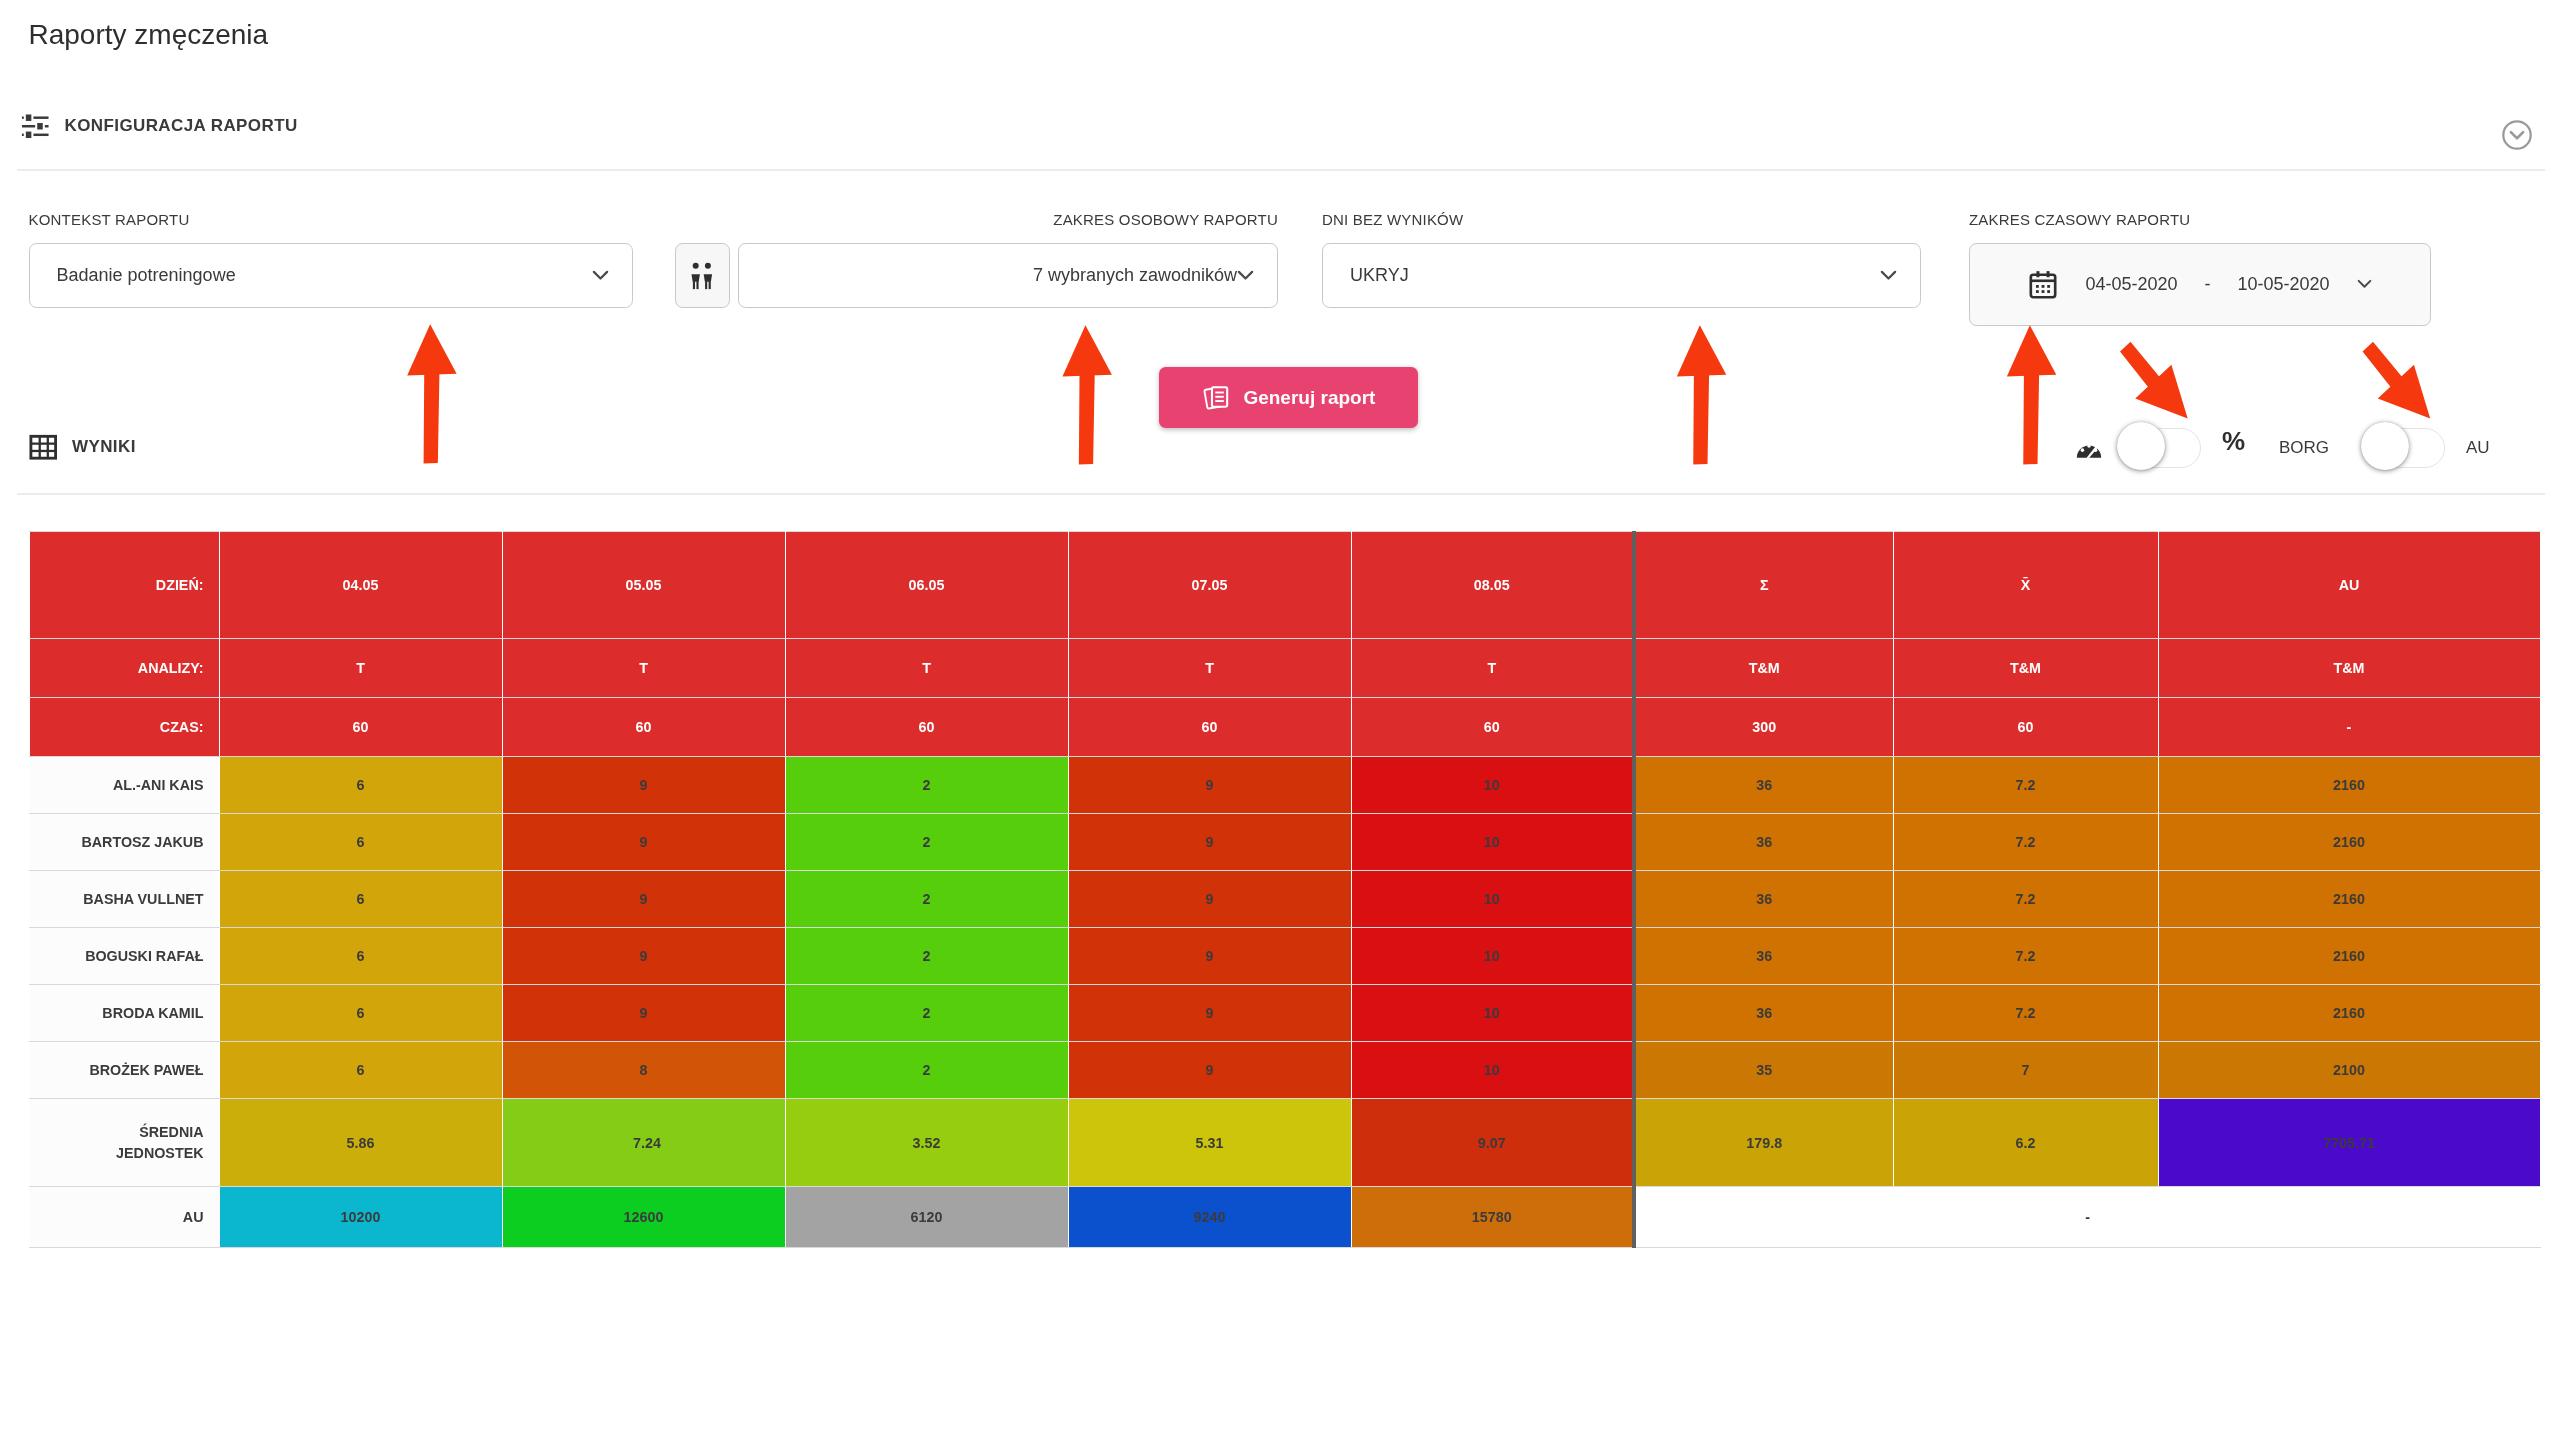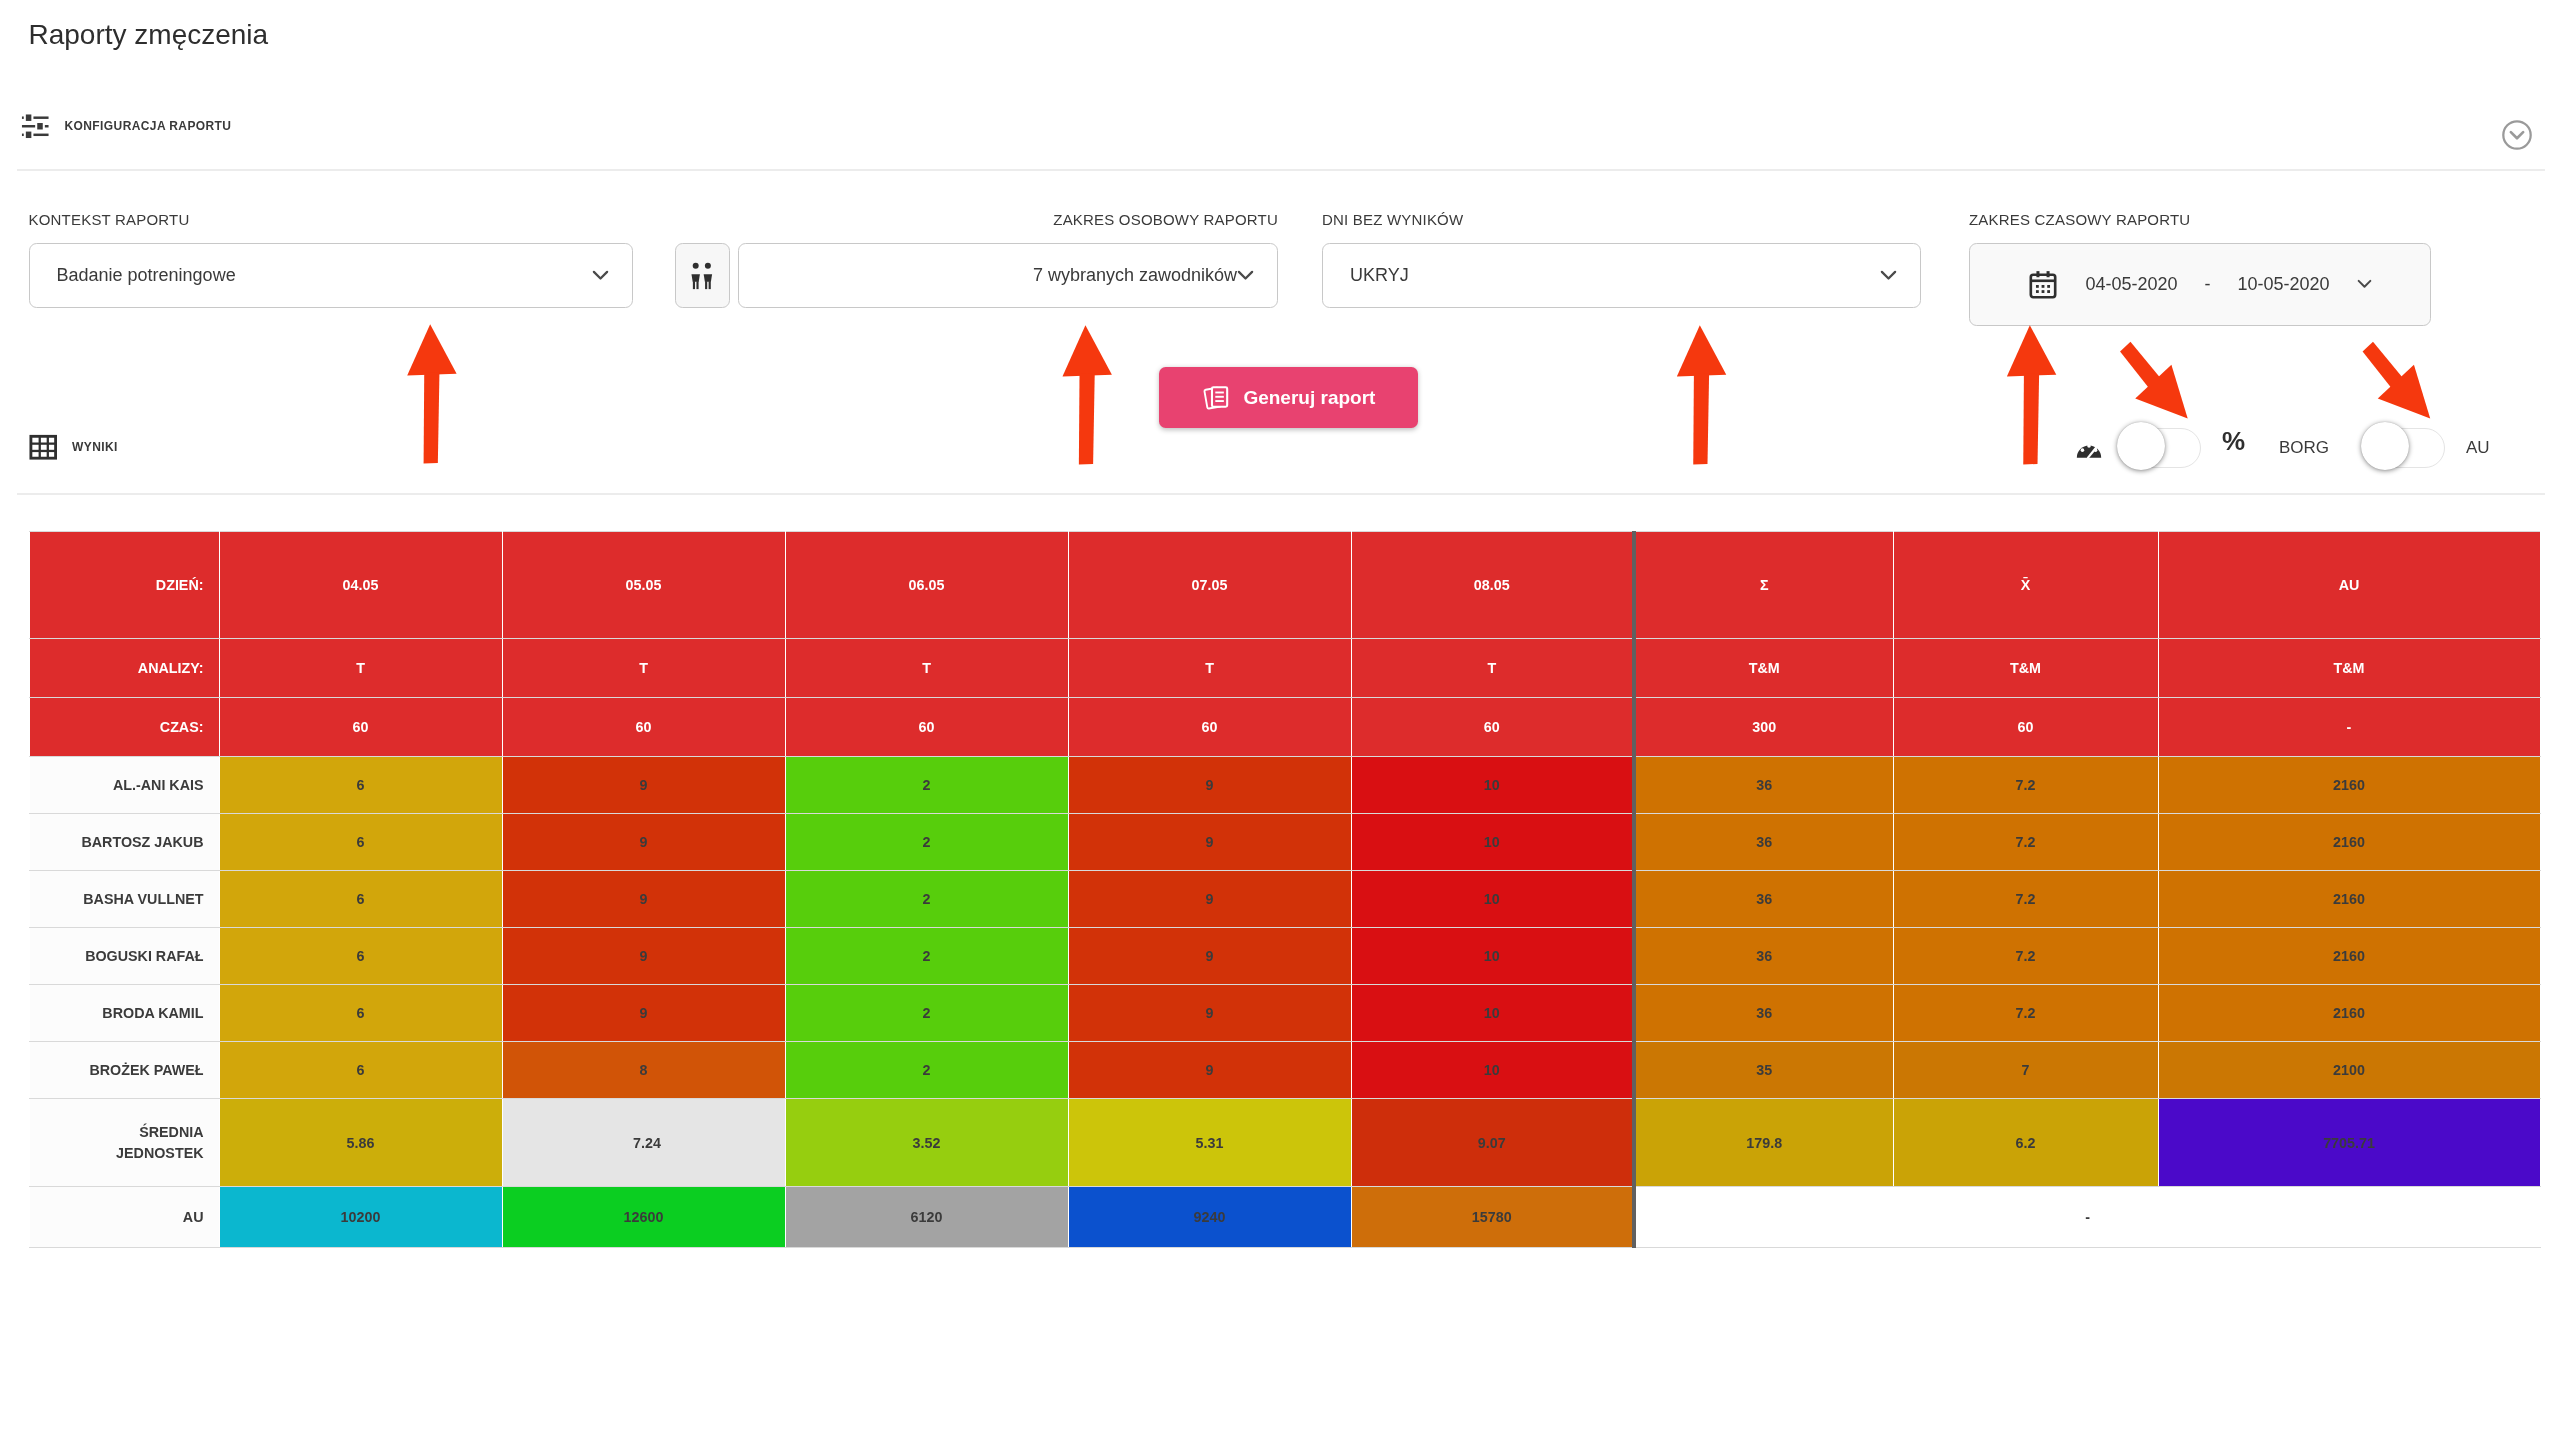--- a/index.html
+++ b/index.html
@@ -2,21 +2,21 @@
 <html style="--accent-red: #DD2C2C; --button-pink: #E84270;font-size:15px"><head>
 <meta charset="utf-8">
 <style>
   html,body{margin:0;padding:0;background:#fff;}
   .page{position:relative;width:2576px;height:1438px;background:#fff;overflow:hidden;
         font-family:"Liberation Sans",sans-serif;color:#3A3A3A;}
 
   
   .page-title{position:absolute;left:28.5px;top:19px;font-size:28px;font-weight:400;color:#2E2E2E;}
   .section-header{position:absolute;display:flex;align-items:center;gap:15px;
-                  font-size:12px;font-weight:700;letter-spacing:0.4px;color:#3A3A3A;}
+                  font-size:17px;font-weight:700;letter-spacing:0.4px;color:#3A3A3A;}
   .config-header{left:21px;top:112px;}
   .results-header{left:28.5px;top:433px;}
   .collapse-btn{position:absolute;left:2500px;top:118px;width:34px;height:34px;border:none;background:none;padding:0;cursor:pointer;}
   .divider{position:absolute;left:17px;width:2528px;height:1.9px;background:#ECECEC;}
   .d1{top:169px;} .d2{top:493px;}
 
   
   .field{position:absolute;top:211px;}
   .f0{left:28.5px;width:604px;}
   .f1{left:675px;width:603px;text-align:right;}
@@ -321,21 +321,21 @@
           <td style="background: rgb(210, 50, 8);">9</td>
           <td style="background: rgb(217, 15, 18);">10</td>
           <td class="sep-left" style="background: rgb(203, 119, 3);">35</td>
           <td style="background: rgb(203, 119, 3);">7</td>
           <td style="background: rgb(203, 119, 3);">2100</td>
         </tr>
         <tr class="data r-tall2">
           <th class="row-label">ŚREDNIA
 JEDNOSTEK</th>
           <td style="background: rgb(204, 174, 10);">5.86</td>
-          <td style="background: #e5e5e5; padding-left: 8px;">7.24</td>
+          <td style="background: #84cc16; padding-left: 8px;">7.24</td>
           <td style="background: rgb(150, 206, 15);">3.52</td>
           <td style="background: rgb(204, 197, 10);">5.31</td>
           <td style="background: rgb(206, 46, 11);">9.07</td>
           <td class="sep-left" style="background: rgb(202, 163, 6);">179.8</td>
           <td style="background: rgb(202, 163, 6);">6.2</td>
           <td style="background: rgb(75, 9, 201);">7705.71</td>
         </tr>
         <tr class="data r-last">
           <th class="row-label">AU</th>
           <td style="background: rgb(11, 183, 207);">10200</td>

